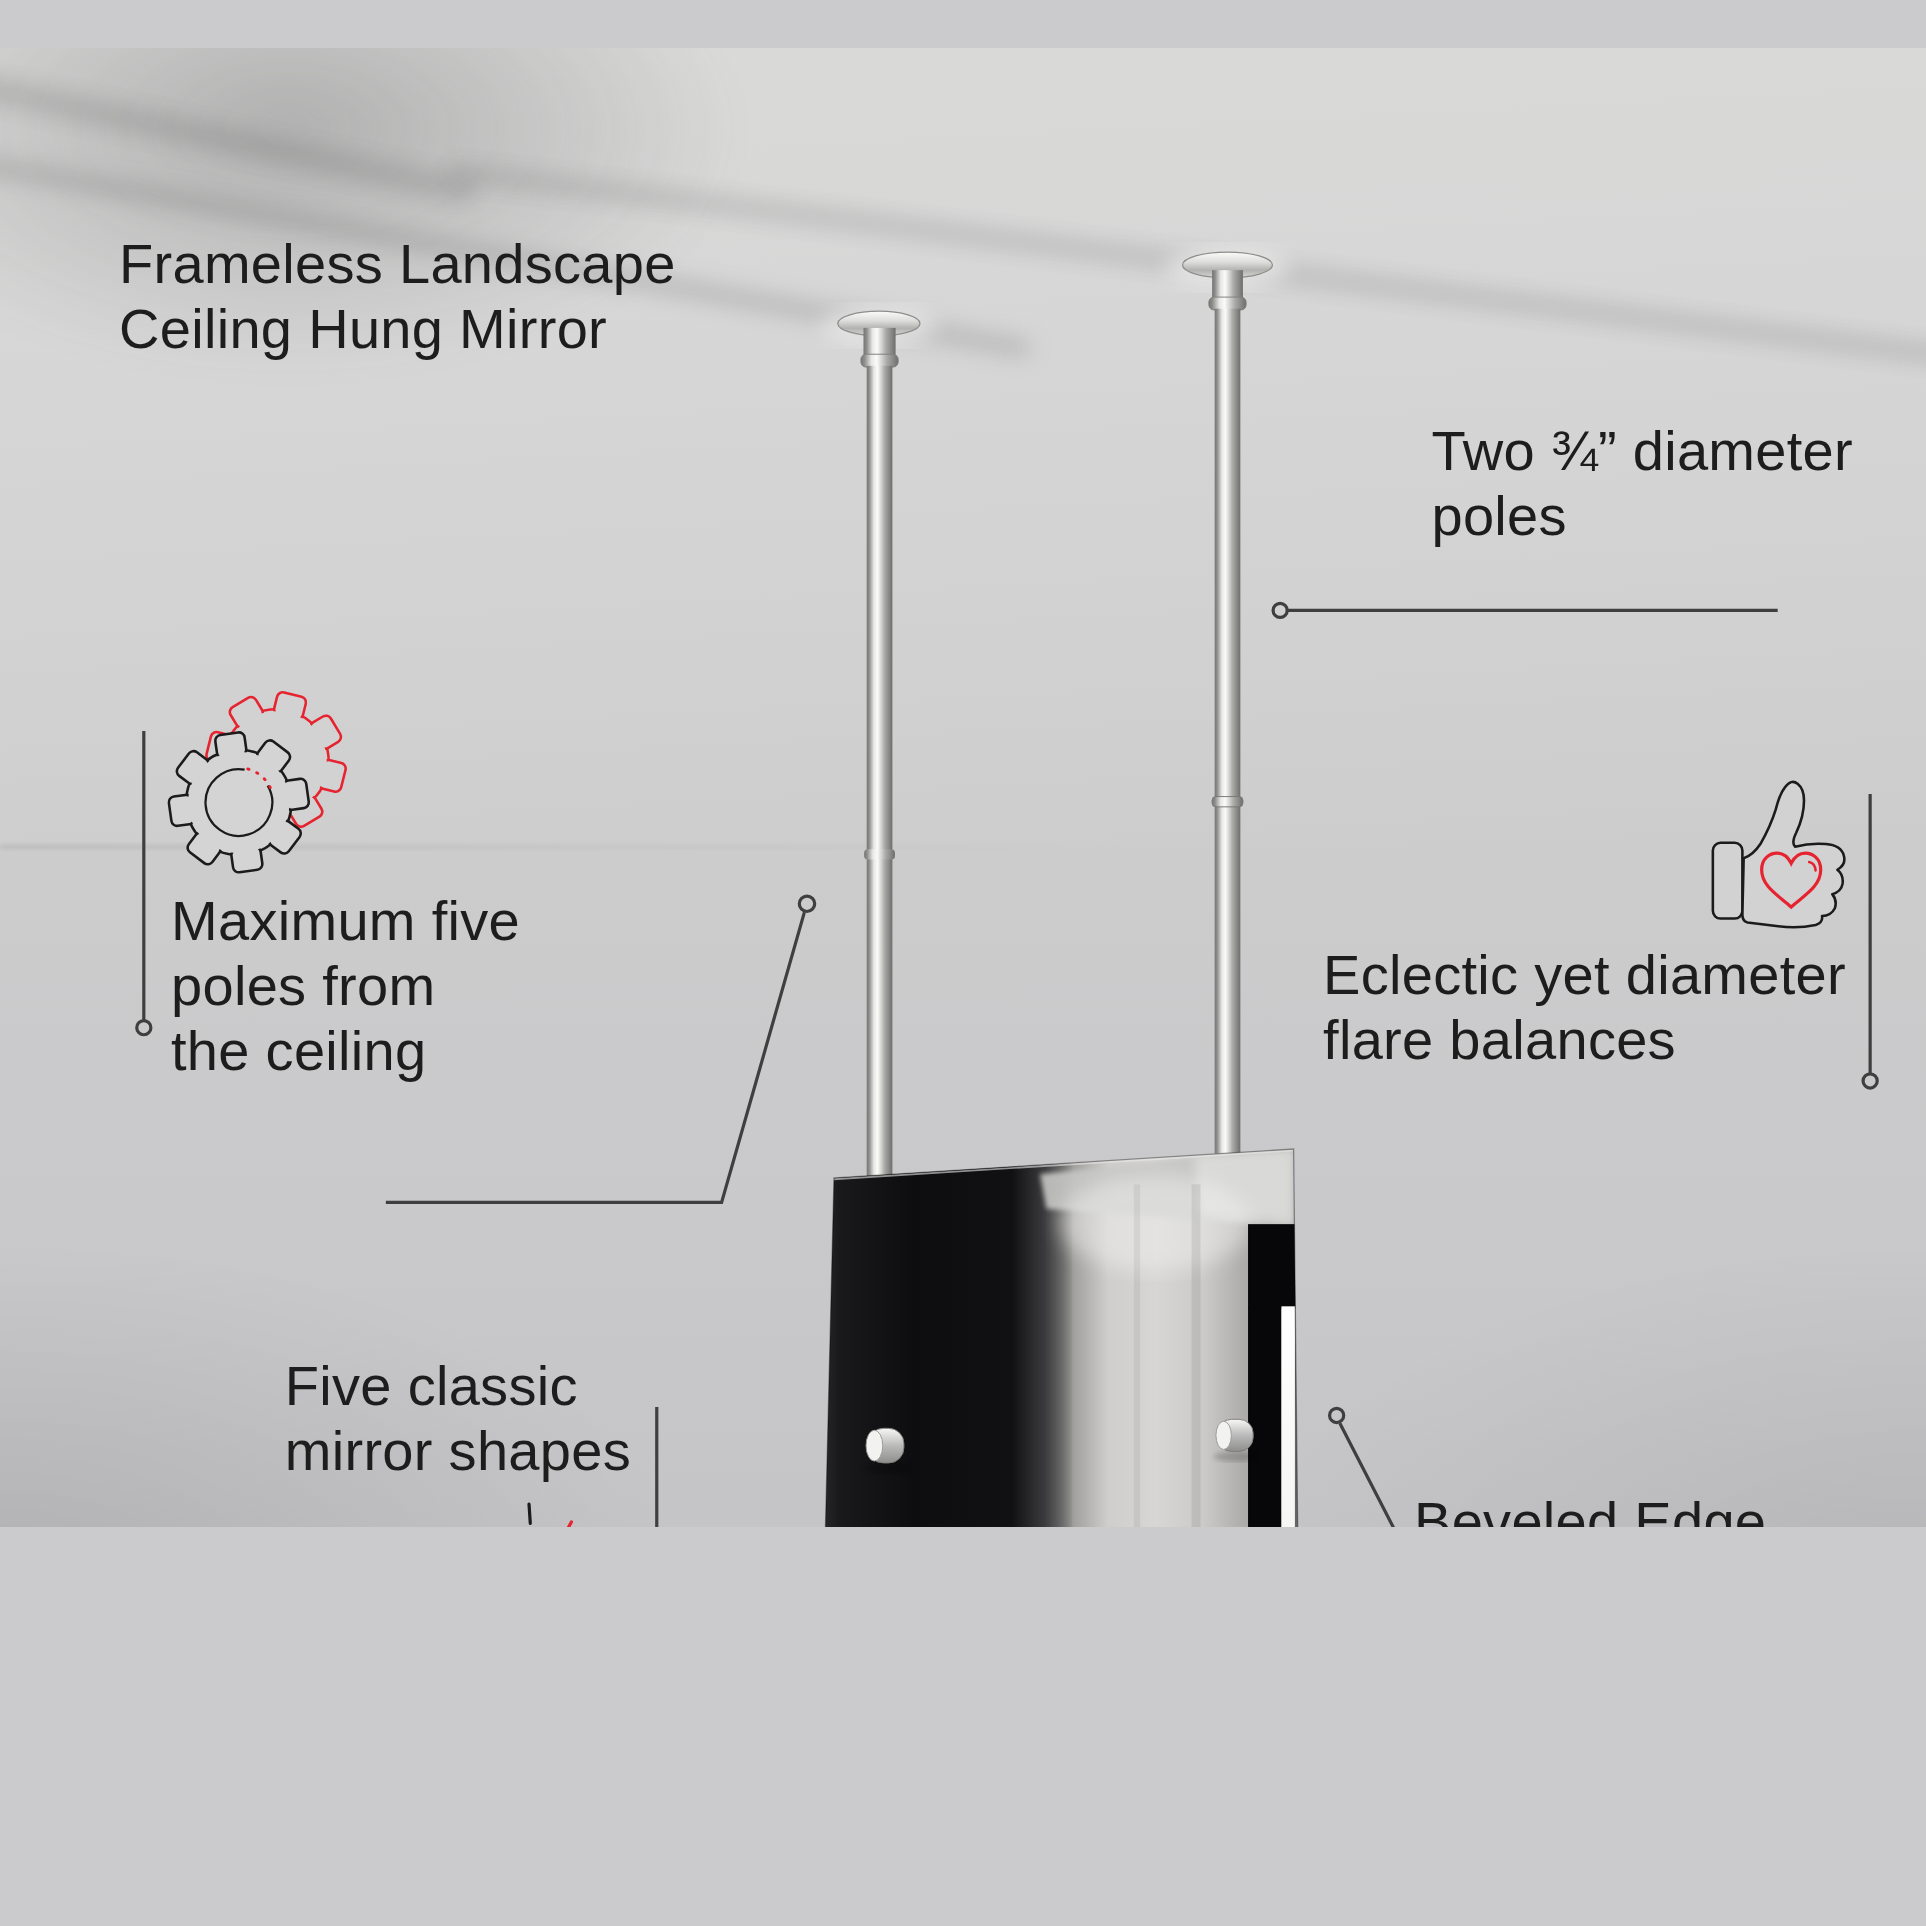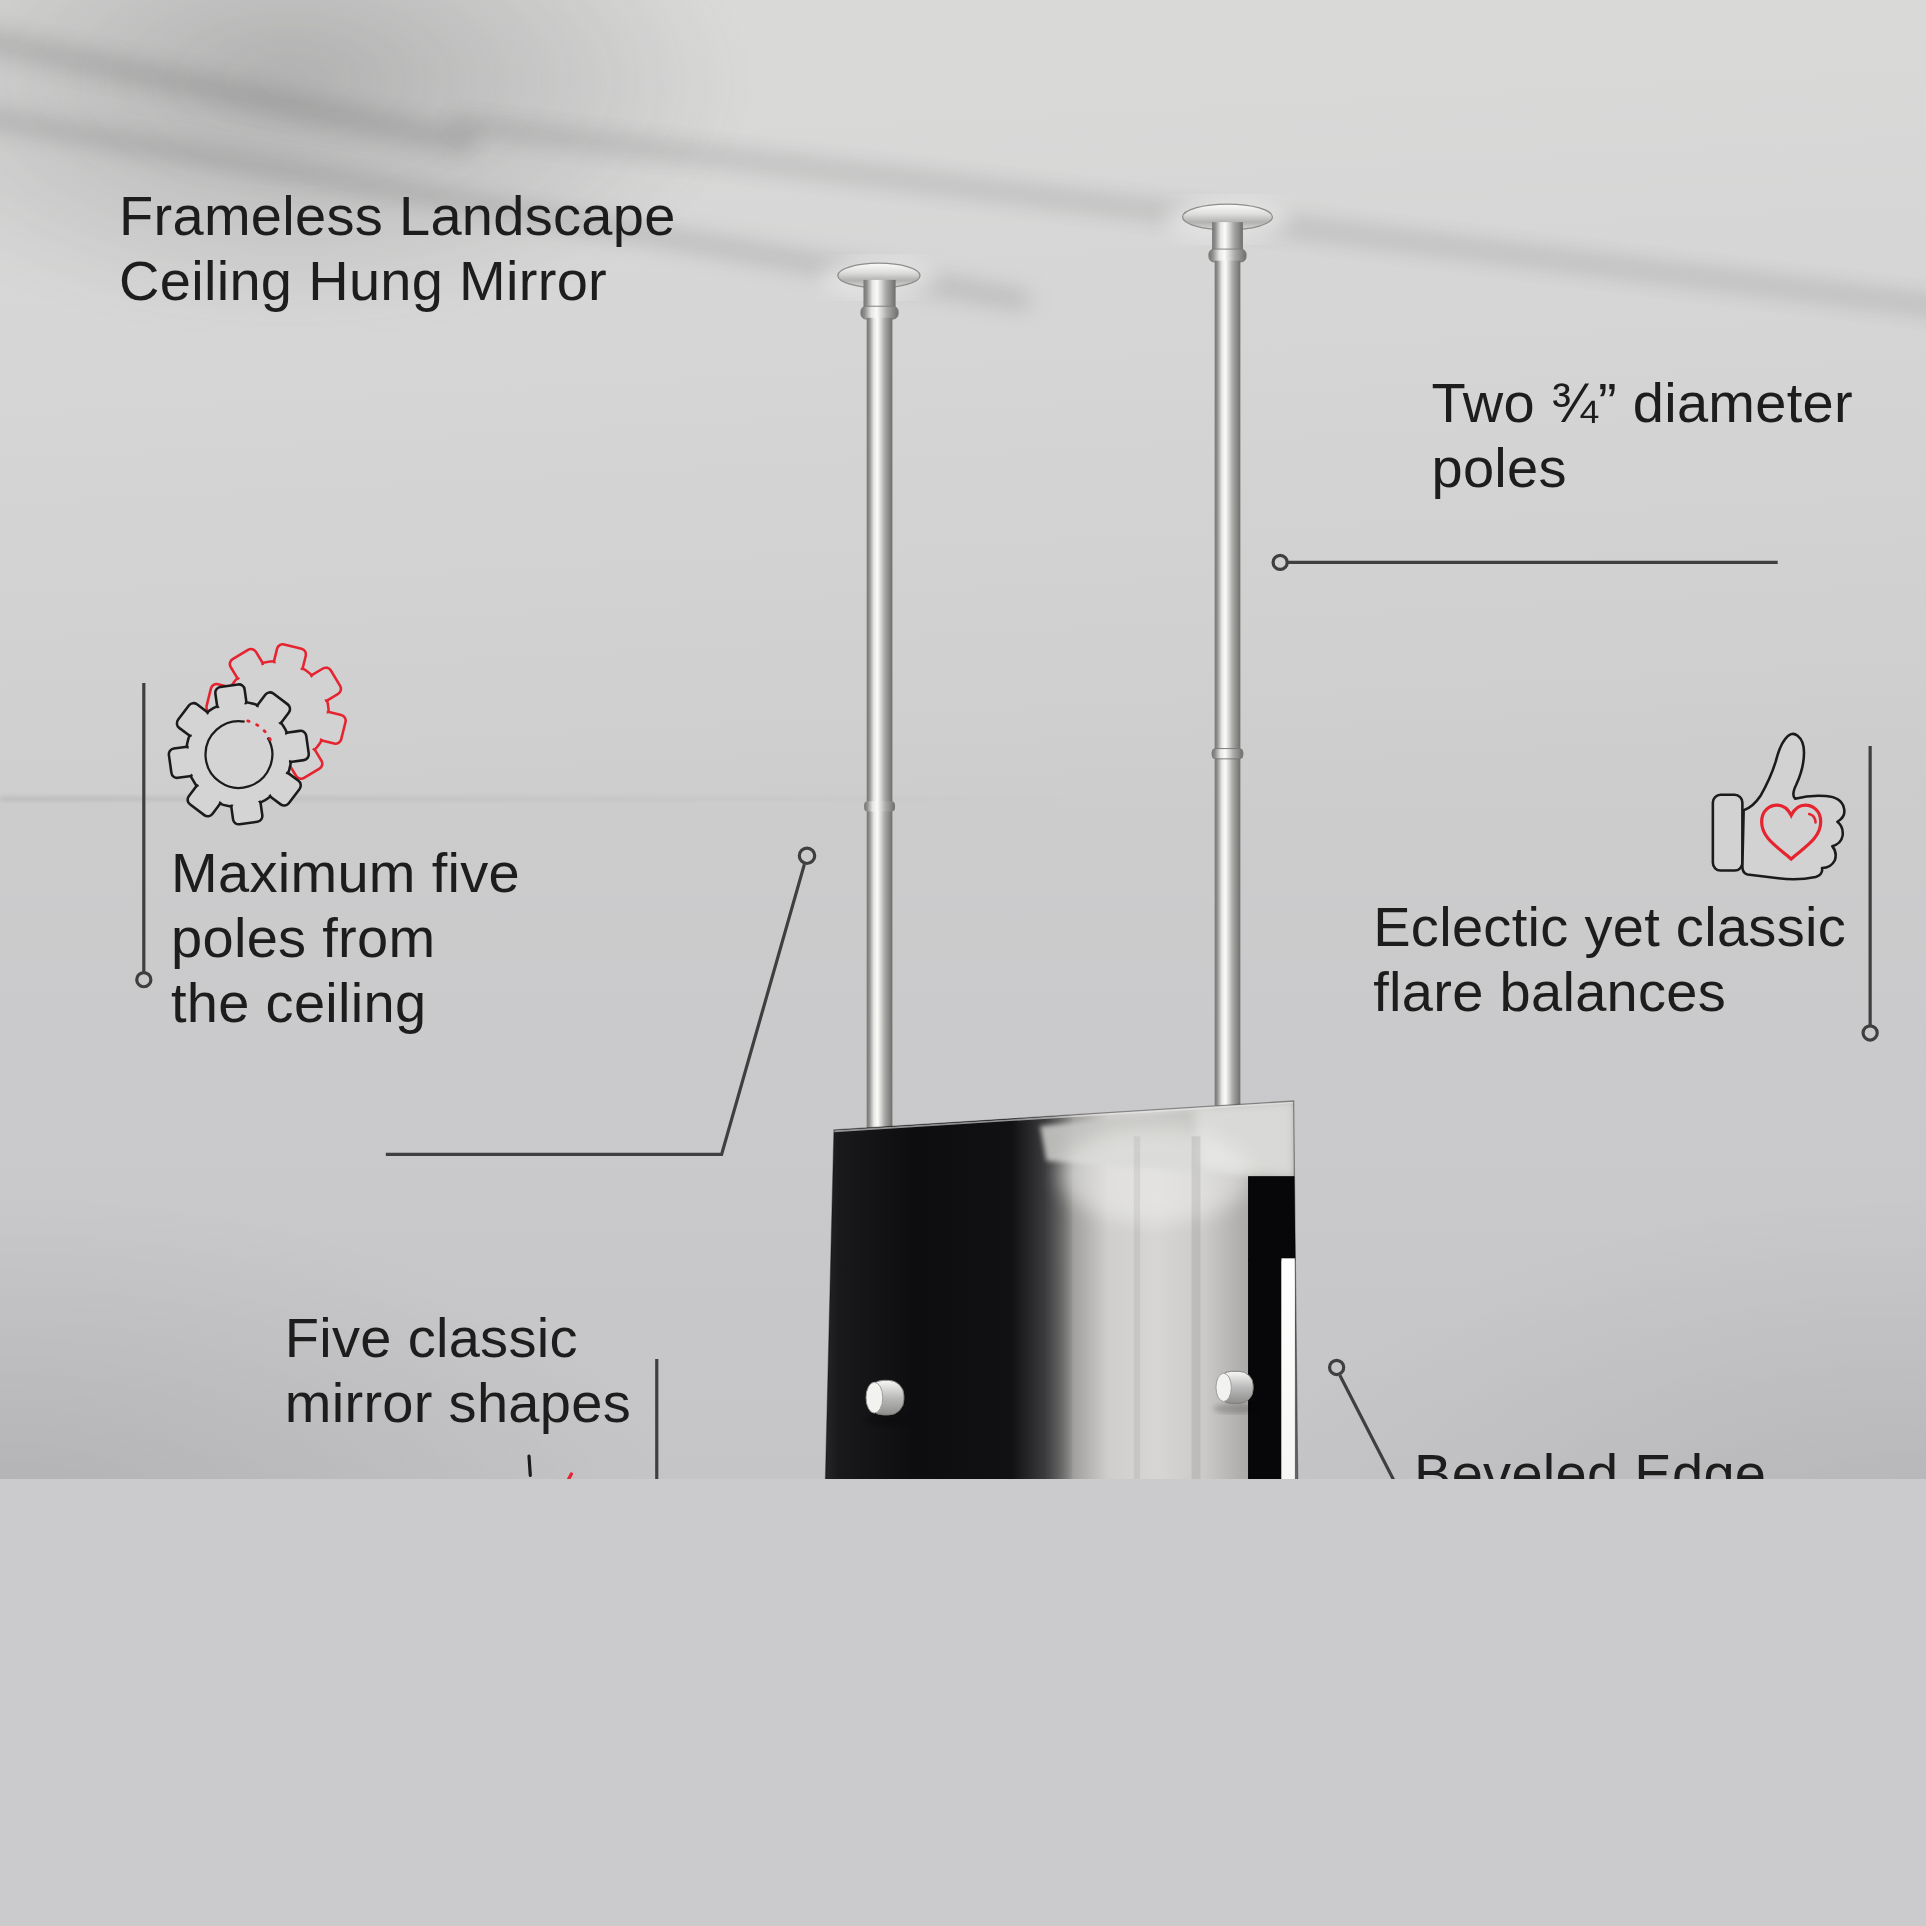--- a/index.html
+++ b/index.html
@@ -11,20 +11,21 @@
     --fill:#d2d2d3;
   }
   html,body{margin:0;padding:0;}
   body{width:1926px;height:1926px;overflow:hidden;background:var(--bg);
        font-family:"Liberation Sans", sans-serif;}
   #stage{position:relative;width:1926px;height:1479px;overflow:hidden;
     background:
       radial-gradient(1156px 578px at 0% 104%, rgba(0,0,0,.10), rgba(0,0,0,0) 60%),
       radial-gradient(1156px 578px at 100% 104%, rgba(0,0,0,.08), rgba(0,0,0,0) 60%),
       linear-gradient(180deg,#d2d2d3 0%,#cfcfd0 30%,#cccccd 55%,#c9c9cb 80%,#c5c5c7 100%);
+    margin-top: 48px;
   }
   .ceiling{position:absolute;left:0;top:0;width:1926px;height:799px;overflow:hidden;
     background:linear-gradient(177deg,#dadad9 0%,#d6d6d6 40%,#d0d0d1 80%,#cccccd 100%);}
   .junction{position:absolute;left:0;top:797px;width:1124px;height:3.2px;
     background:linear-gradient(90deg,rgba(0,0,0,.12),rgba(0,0,0,.04) 60%,rgba(0,0,0,0));
     filter:blur(1.9px);}
   .streak{position:absolute;background:rgba(88,88,90,.30);filter:blur(11px);border-radius:13px;}
   .s1{left:-96px;top:96px;width:1143px;height:14px;transform:rotate(10deg);transform-origin:left center;}
   .s2{left:449px;top:116px;width:1541px;height:15.4px;transform:rotate(7deg);transform-origin:left center;opacity:.85;}
   .s3{left:-64px;top:19px;width:552px;height:22px;transform:rotate(12deg);transform-origin:left center;opacity:.8;}
@@ -260,21 +261,21 @@
     <div>poles</div>
   </div>
 
   <div class="callout-text" style="left:171px;top:840px">
     <div>Maximum five</div>
     <div>poles from</div>
     <div>the ceiling</div>
   </div>
 
   <div class="callout-text ta-r" style="right:80px;top:894px">
-    <div>Eclectic yet classic</div>
+    <div>Eclectic yet diameter</div>
     <div>flare balances</div>
   </div>
 
   <div class="callout-text ta-r" style="right:1295px;top:1305px">
     <div>Five classic</div>
     <div>mirror shapes</div>
   </div>
 
   <div class="callout-text" style="left:1414px;top:1441px">
     <div>Beveled Edge</div>

